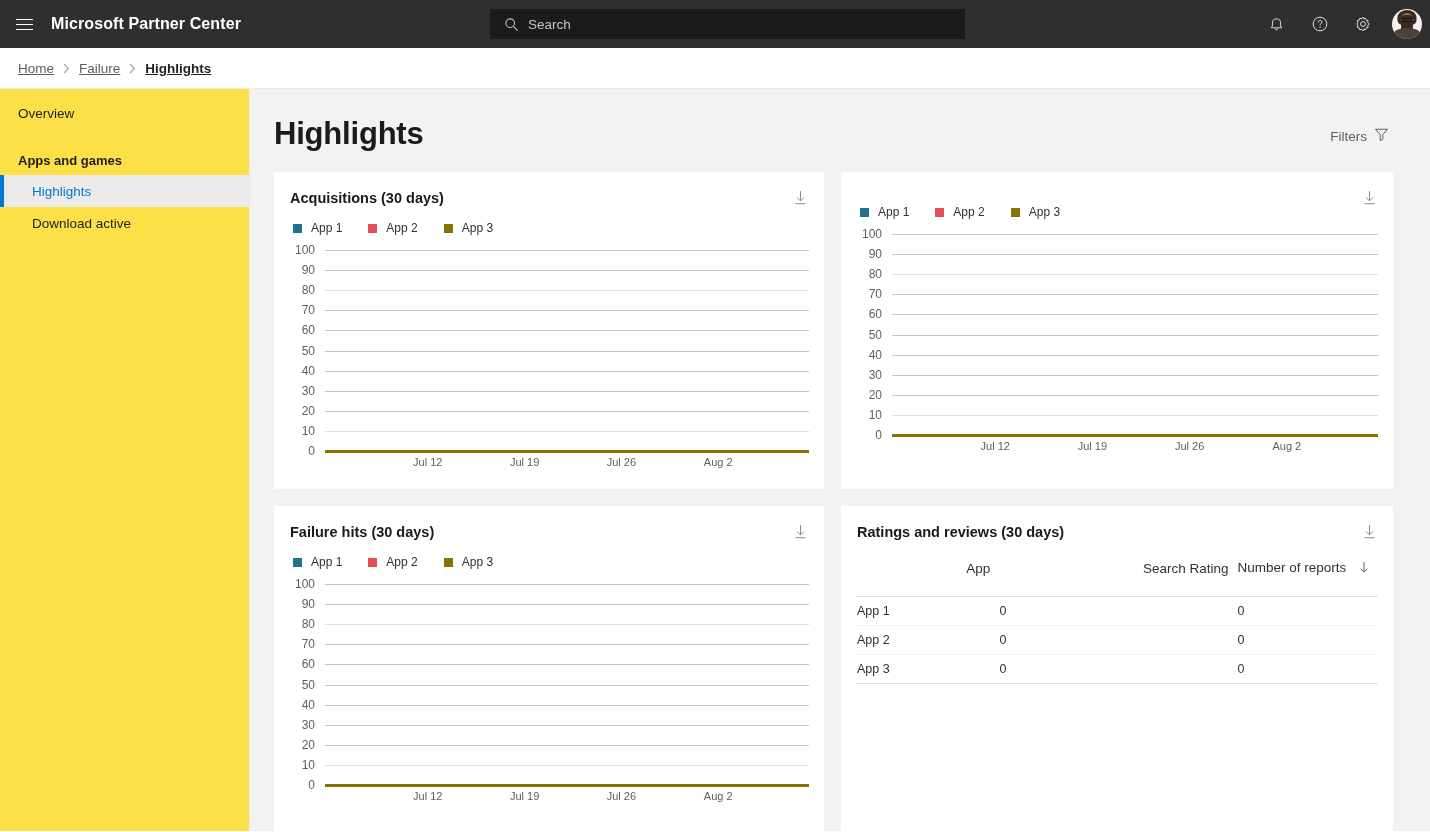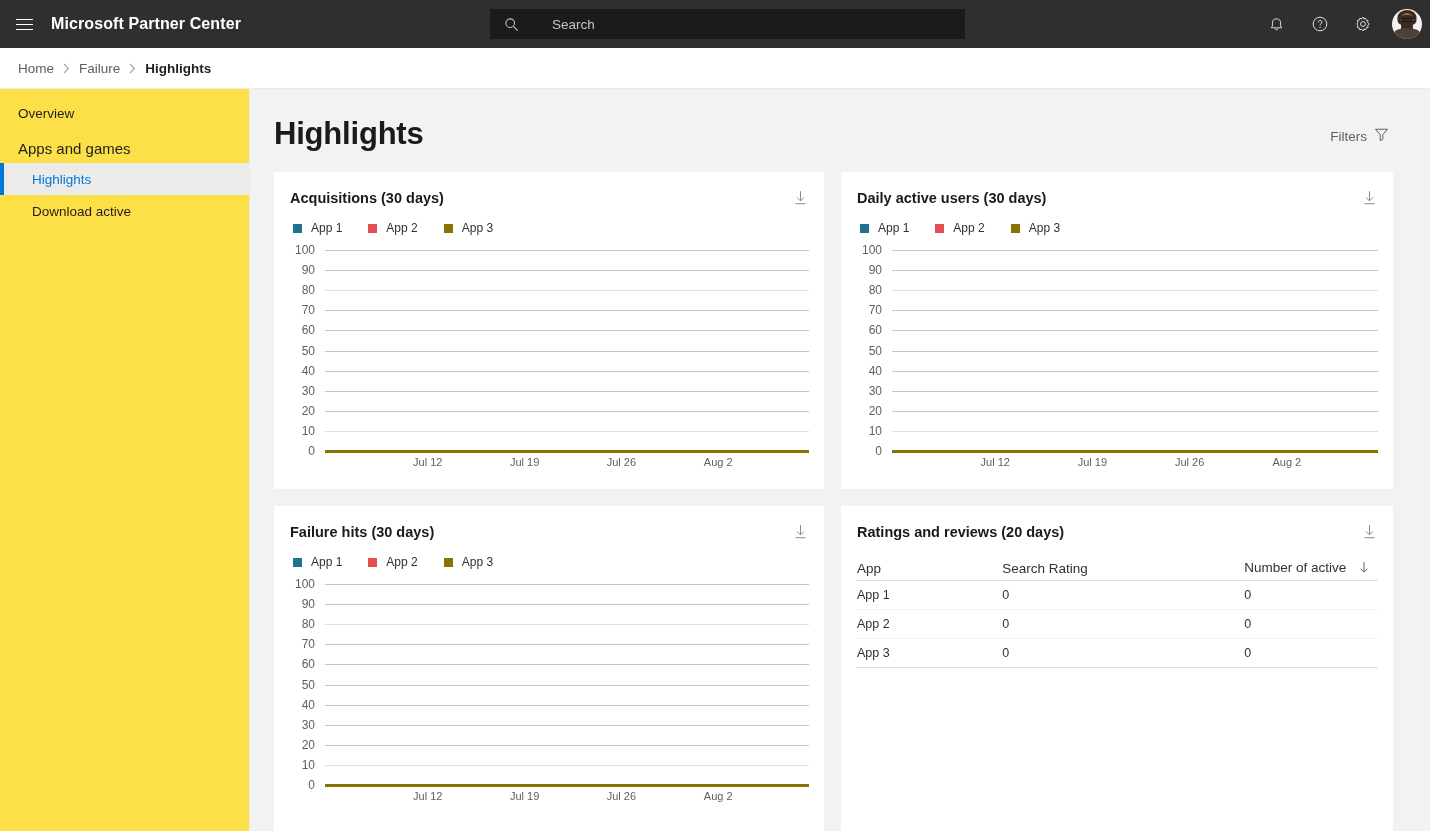--- a/index.html
+++ b/index.html
@@ -43,21 +43,20 @@
     white-space: nowrap;
   }
   .searchwrap {
     position: absolute;
     left: 490px; top: 9px;
     width: 475px; height: 30px;
     background: #1B1B1B;
     display: flex;
     align-items: center;
     padding: 0 10px;
-    gap: 24px;
   }
   .search-icon { width: 22px; display:flex; align-items:center; justify-content:center; color:#C8C6C4; }
   .search-input {
     flex: 1;
     background: transparent;
     border: 0;
     outline: none;
     color: #E6E6E6;
     font-family: "Liberation Sans", sans-serif;
     font-size: 13.5px;
@@ -130,21 +129,21 @@
 
   
   .breadcrumb {
     height: 41px;
     display: flex; align-items: center;
     padding-left: 18px;
     background: #ffffff;
     border-bottom: 1px solid #EDEBE9;
     font-size: 13.5px;
   }
-  .crumb { color: #605E5C; cursor: pointer; }
+  .crumb { color: #605E5C; cursor: pointer; text-decoration: underline; }
   .crumb.current { color: #201F1E; font-weight: bold; cursor: default; }
   .crumb-sep {
     color: #A19F9D;
     margin: 0 9px;
     font-size: 11px;
     display: inline-flex; align-items: center;
   }
 
   
   .shell { display: flex; height: calc(832px - 48px - 42px); }
@@ -175,24 +174,24 @@
     content: "";
     position: absolute;
     left: 0; top: 0; bottom: 0;
     width: 4px;
     background: #0078D4;
   }
   .nav-group-title {
     height: 30px;
     display: flex; align-items: center;
     padding-left: 18px;
-    font-size: 15px;
-    font-weight: normal;
+    font-size: 13px;
+    font-weight: bold;
     color: #201F1E;
-    margin-top: 4px;
+    margin-top: 16px;
   }
   .nav-item.top { padding-left: 18px; }
 
   
   .main {
     flex: 1;
     background: #F2F2F2;
     overflow: hidden;
     position: relative;
   }
@@ -305,25 +304,25 @@
   }
 
   
   .rr-table {
     width: 100%;
     border-collapse: collapse;
     margin-top: 16px;
     font-size: 13px;
   }
   .rr-table th {
-    text-align: left;
+    text-align: right;
     font-weight: normal;
     color: #323130;
     font-size: 13.5px;
-    padding: 4px 8px 3px 1px;
+    padding: 4px 8px 19px 1px;
     border-bottom: 1px solid #E1DFDD;
     white-space: nowrap;
   }
   .rr-table td {
     color: #323130;
     padding: 7px 8px 7px 1px;
     border-bottom: 1px solid #F3F2F1;
     font-size: 12.5px;
   }
   .rr-table tr:last-child td { border-bottom: 1px solid #E1DFDD; }
@@ -482,21 +481,20 @@
               <div class="gridline" style="top: 9px;"></div>
               <div class="xtick" style="left: 138.8px; top: 215px;">Jul 12</div>
               <div class="xtick" style="left: 235.6px; top: 215px;">Jul 19</div>
               <div class="xtick" style="left: 332.4px; top: 215px;">Jul 26</div>
               <div class="xtick" style="left: 429.2px; top: 215px;">Aug 2</div>
             </div>
         </div>
       </section>
 
       <section class="card chart-card">
-        <h2 class="card-title">Daily active users (30 days)</h2>
         <div class="download-btn">
           <svg width="15" height="16" viewBox="0 0 16 17" fill="none" stroke="currentColor" stroke-width="1.05">
             <line x1="8" y1="1.2" x2="8" y2="11.4"></line>
             <path d="M4.3 7.9L8 11.6l3.7-3.7"></path>
             <line x1="2.6" y1="14.6" x2="13.4" y2="14.6"></line>
           </svg>
         </div>
 
         <div class="legend">
           <span class="legend-item">
@@ -596,36 +594,36 @@
               <div class="gridline" style="top: 9px;"></div>
               <div class="xtick" style="left: 138.8px; top: 215px;">Jul 12</div>
               <div class="xtick" style="left: 235.6px; top: 215px;">Jul 19</div>
               <div class="xtick" style="left: 332.4px; top: 215px;">Jul 26</div>
               <div class="xtick" style="left: 429.2px; top: 215px;">Aug 2</div>
             </div>
         </div>
       </section>
 
       <section class="card bottom-card">
-        <h2 class="card-title">Ratings and reviews (20 days)</h2>
+        <h2 class="card-title">Ratings and reviews (30 days)</h2>
         <div class="download-btn">
           <svg width="15" height="16" viewBox="0 0 16 17" fill="none" stroke="currentColor" stroke-width="1.05">
             <line x1="8" y1="1.2" x2="8" y2="11.4"></line>
             <path d="M4.3 7.9L8 11.6l3.7-3.7"></path>
             <line x1="2.6" y1="14.6" x2="13.4" y2="14.6"></line>
           </svg>
         </div>
 
         <table class="rr-table">
           <thead>
             <tr>
               <th class="col-app">App</th>
               <th class="col-avg">Search Rating</th>
               <th>
-                <span>Number of active</span>
+                <span>Number of reports</span>
                 <span class="sort-arrow">
                   <svg width="12" height="13" viewBox="0 0 12 13" fill="none" stroke="currentColor" stroke-width="1">
                     <line x1="6" y1="1" x2="6" y2="11"></line>
                     <path d="M2.7 7.8L6 11.1l3.3-3.3"></path>
                   </svg>
                 </span>
               </th>
             </tr>
           </thead>
           <tbody>

